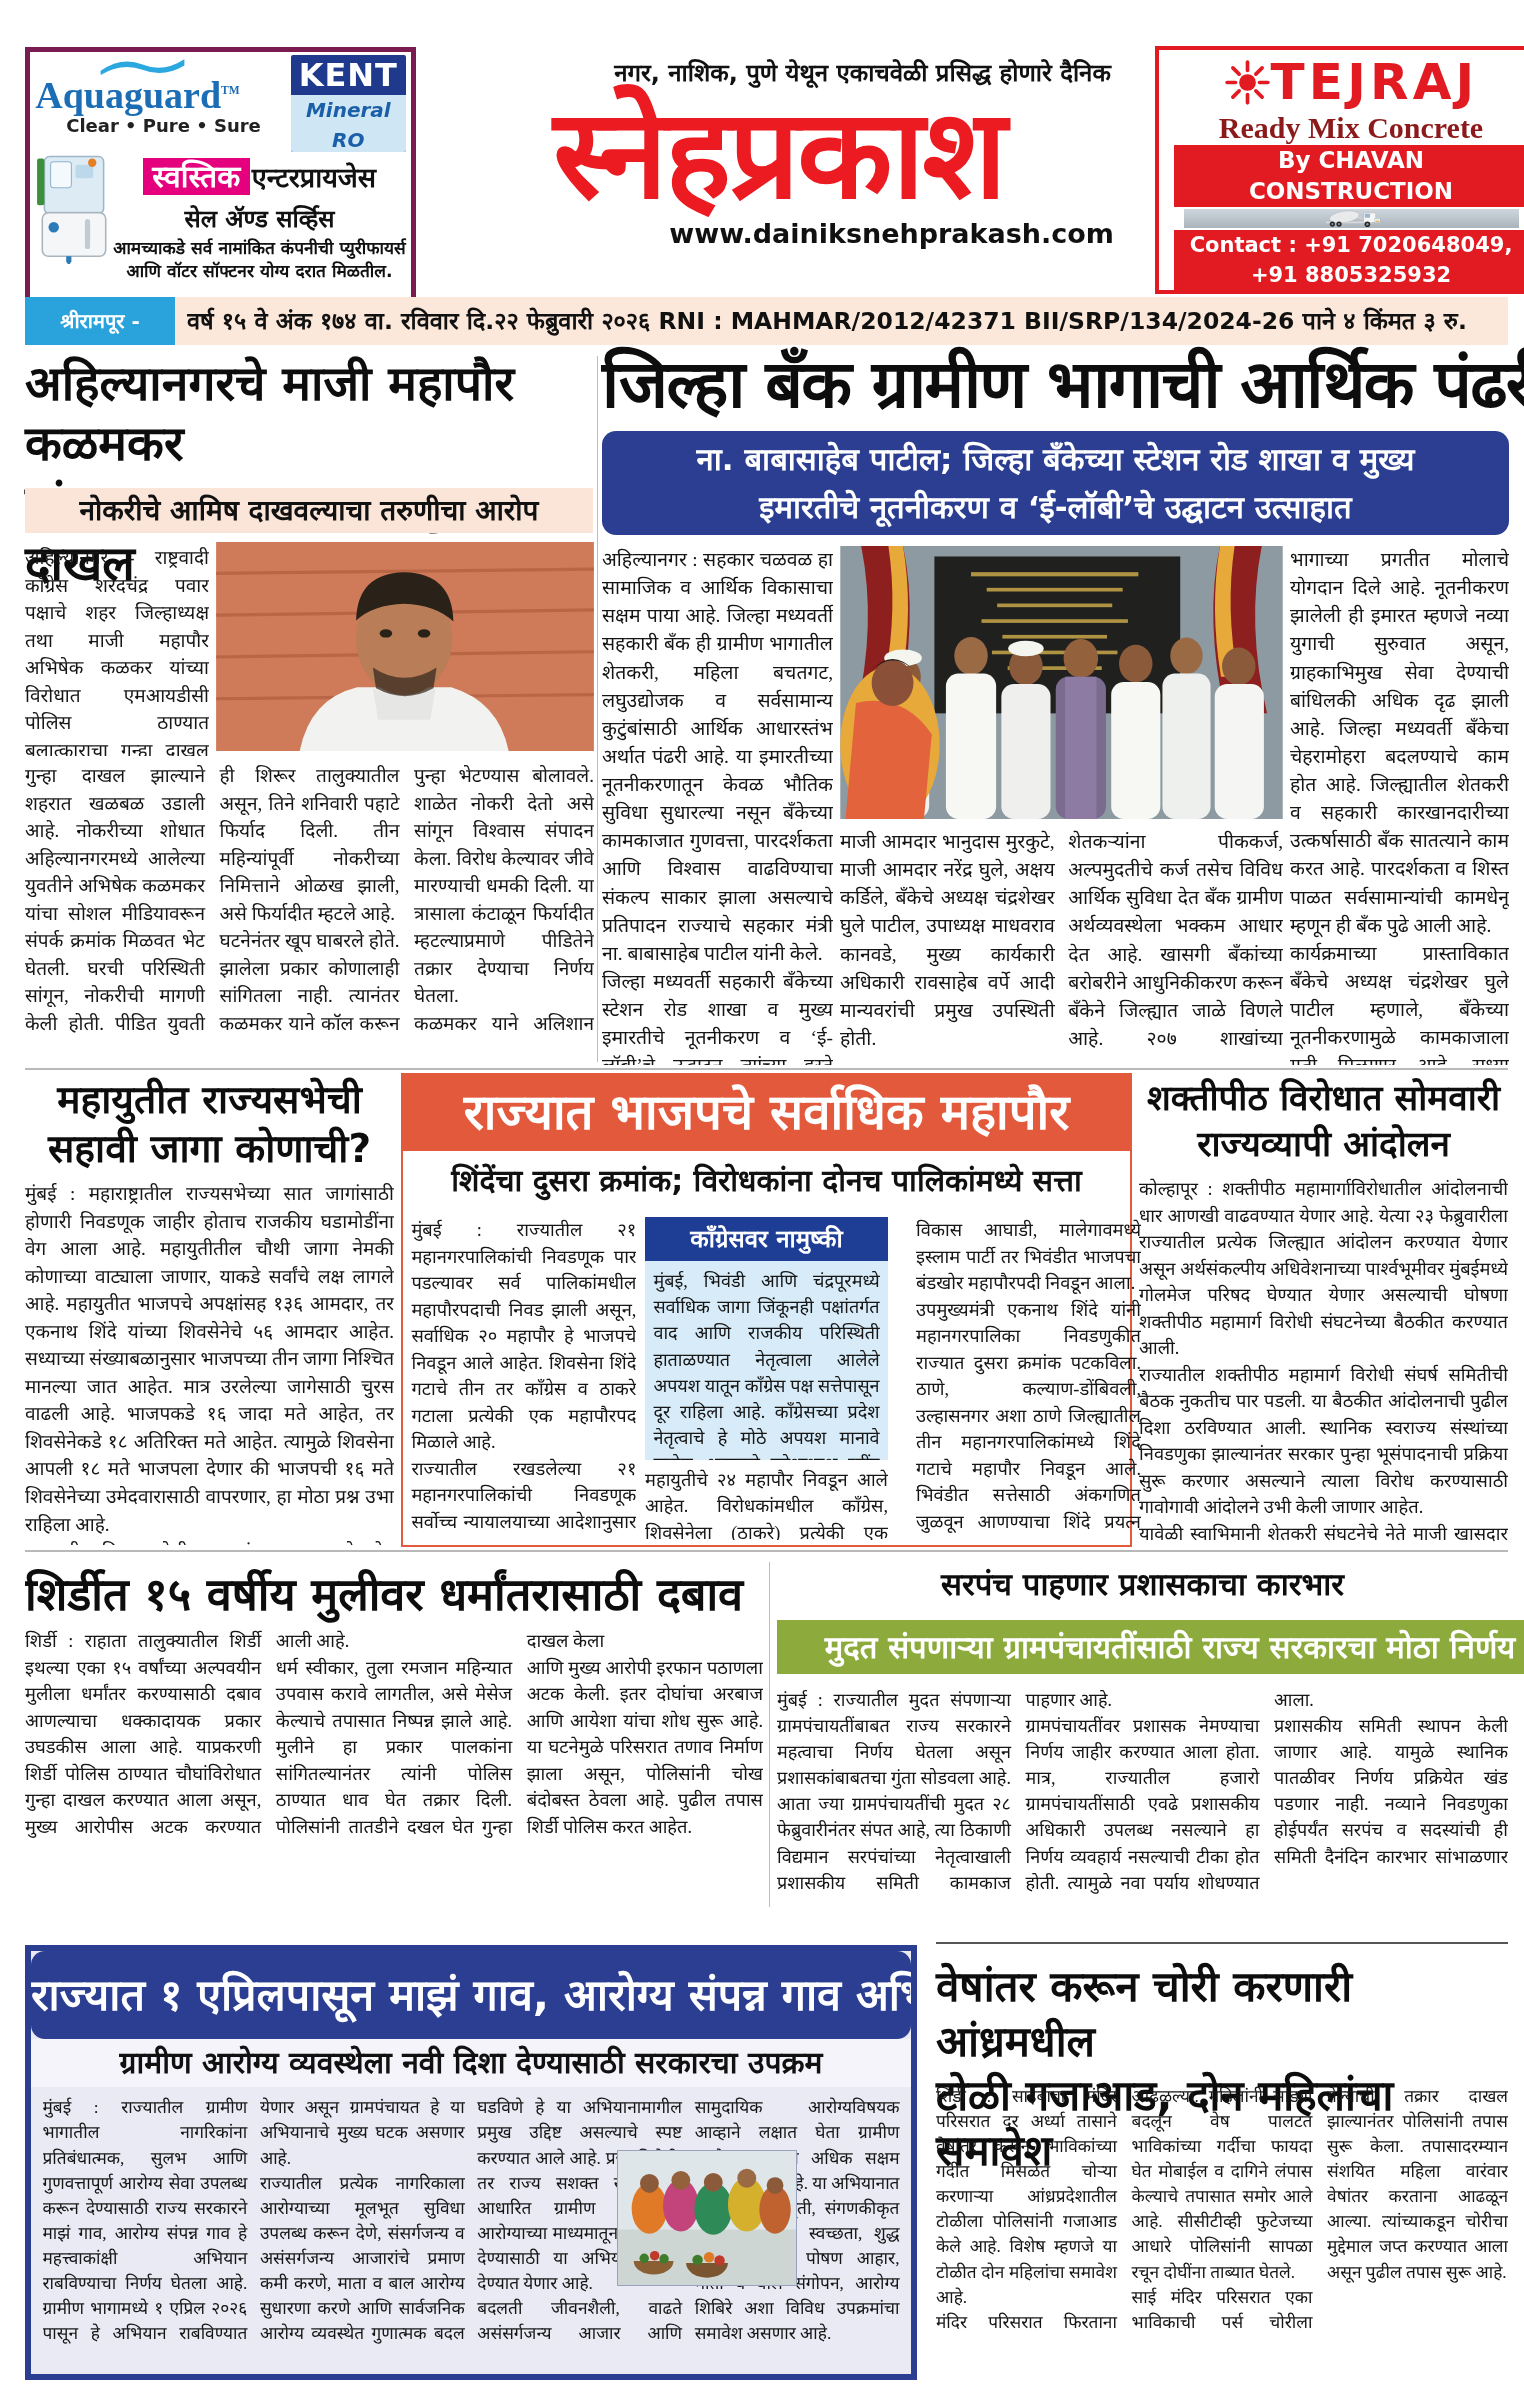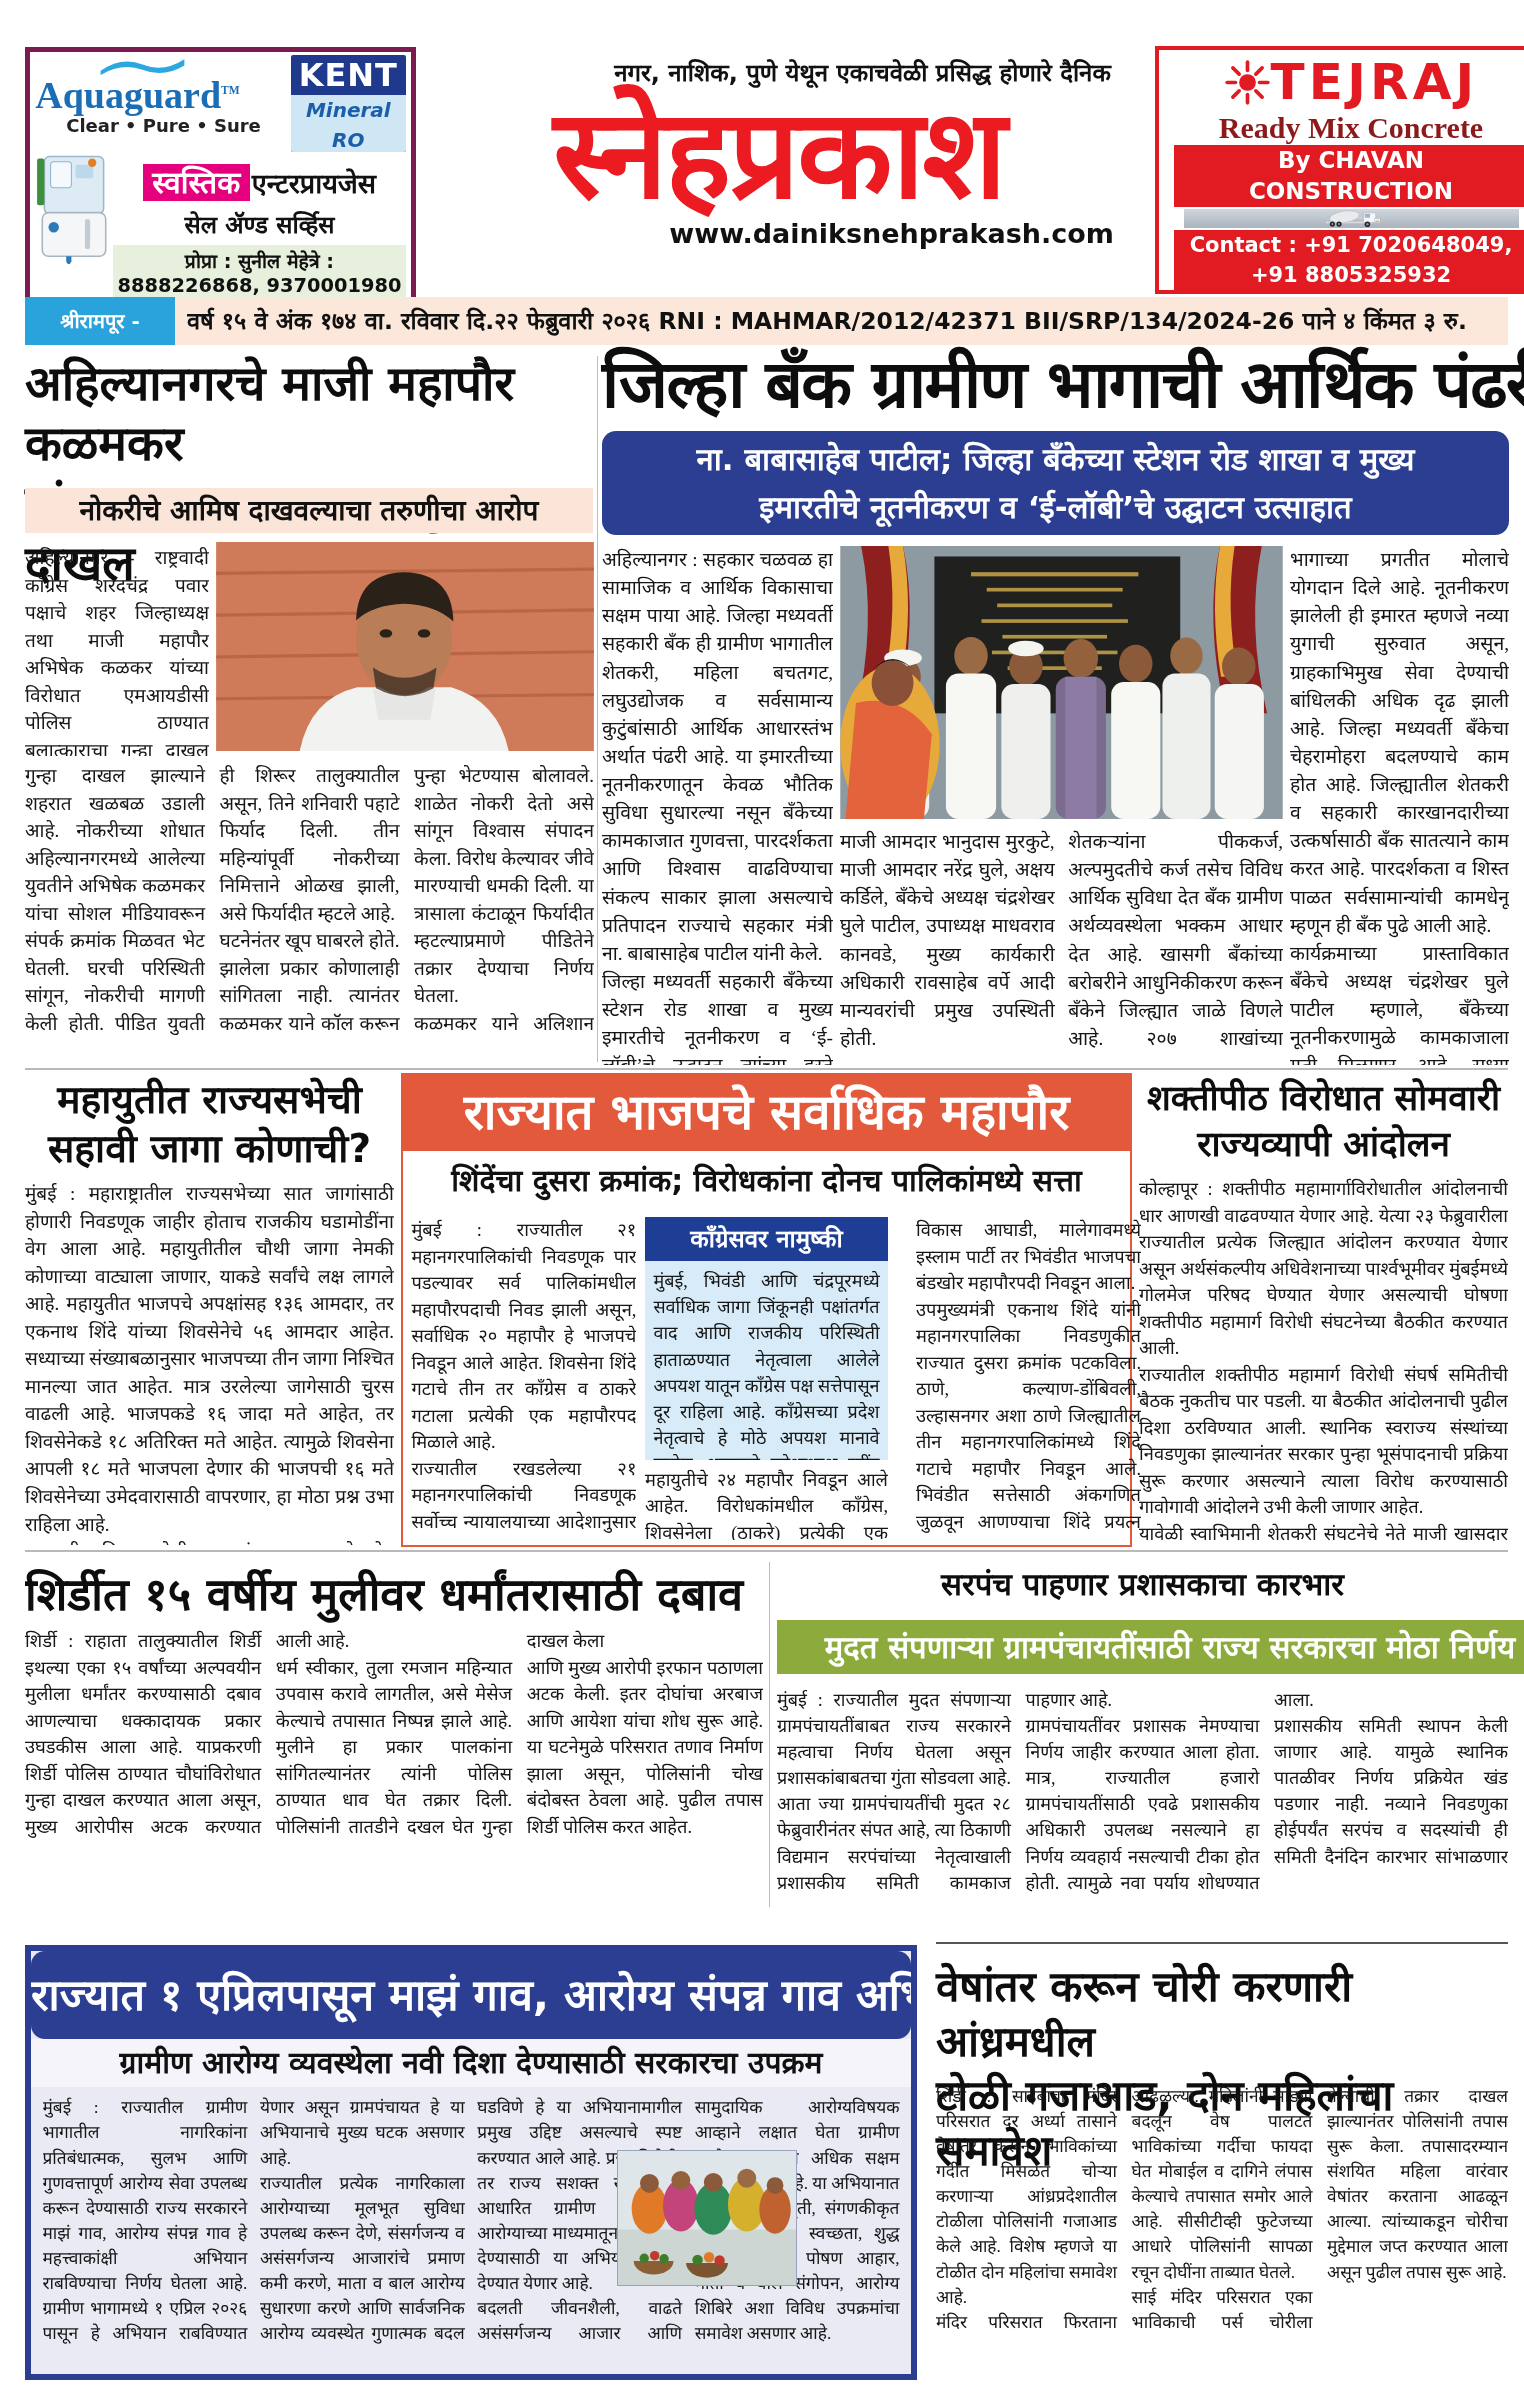--- a/index.html
+++ b/index.html
@@ -63,26 +63,25 @@
         <rect x="30" y="14" width="40" height="50" rx="6" fill="#f4f9fd" stroke="#8fb4d0" stroke-width="2"></rect>
         <rect x="78" y="20" width="34" height="26" rx="4" fill="#bcd9ec"></rect>
         <circle cx="110" cy="16" r="8" fill="#e67e22"></circle>
         <rect x="14" y="112" width="122" height="84" rx="12" fill="#f4f6f8" stroke="#aab6bf" stroke-width="3"></rect>
         <circle cx="36" cy="140" r="10" fill="#2b7bb9"></circle>
         <rect x="96" y="124" width="10" height="58" rx="5" fill="#c3ccd3"></rect>
         <path d="M60 196 l10 0 0 10 -5 8 -5 -8 z" fill="#2b7bb9"></path>
         <rect x="4" y="8" width="14" height="90" rx="4" fill="#3d8f3d"></rect>
       </svg>
       <div style="flex:1;text-align:center;">
-        <div style="margin-top:7px;">
+        <div style="margin-top:1px;">
           <span class="badge-pink" style="font-size:30px;font-family:'DejaVu Sans',sans-serif;">स्वस्तिक</span>
           <span style="font-size:27px;font-weight:bold;font-family:'DejaVu Sans',sans-serif;">एन्टरप्रायजेस</span>
         </div>
         <div style="font-size:24px;font-weight:bold;margin-top:5.2px;font-family:'DejaVu Sans',sans-serif;">सेल ॲण्ड सर्व्हिस</div>
-        <div class="strip-green" style="font-size:19.4px;font-weight:bold;margin-top:4.2px;padding:2.1px 0;font-family:'DejaVu Sans',sans-serif;">प्रोप्रा : सुनील मेहेत्रे : 8888226868, 9370001980</div>
         <div style="font-size:17.3px;font-weight:bold;margin-top:3.1px;line-height:1.3;font-family:'DejaVu Sans',sans-serif;">आमच्याकडे सर्व नामांकित कंपनीची प्युरीफायर्स आणि वॉटर सॉफ्टनर योग्य दरात मिळतील.</div>
       </div>
     </div>
 
   </div>
 
   <div class="abs" style="left:413px;top:55px;width:732px;height:238px;">
     <div style="text-align:center;padding-left:167px;font-size:24px;font-weight:bold;font-family:'DejaVu Sans',sans-serif;">नगर, नाशिक, पुणे येथून एकाचवेळी प्रसिद्ध होणारे दैनिक</div>
     <div class="mast-title" style="font-size:124px;line-height:1.08;text-align:center;letter-spacing:-2.1px;">स्नेहप्रकाश</div>
     <div style="text-align:right;padding-right:31px;font-size:27px;font-weight:bold;font-family:'DejaVu Sans',sans-serif;margin-top:-4.2px;">www.dainiksnehprakash.com</div>

